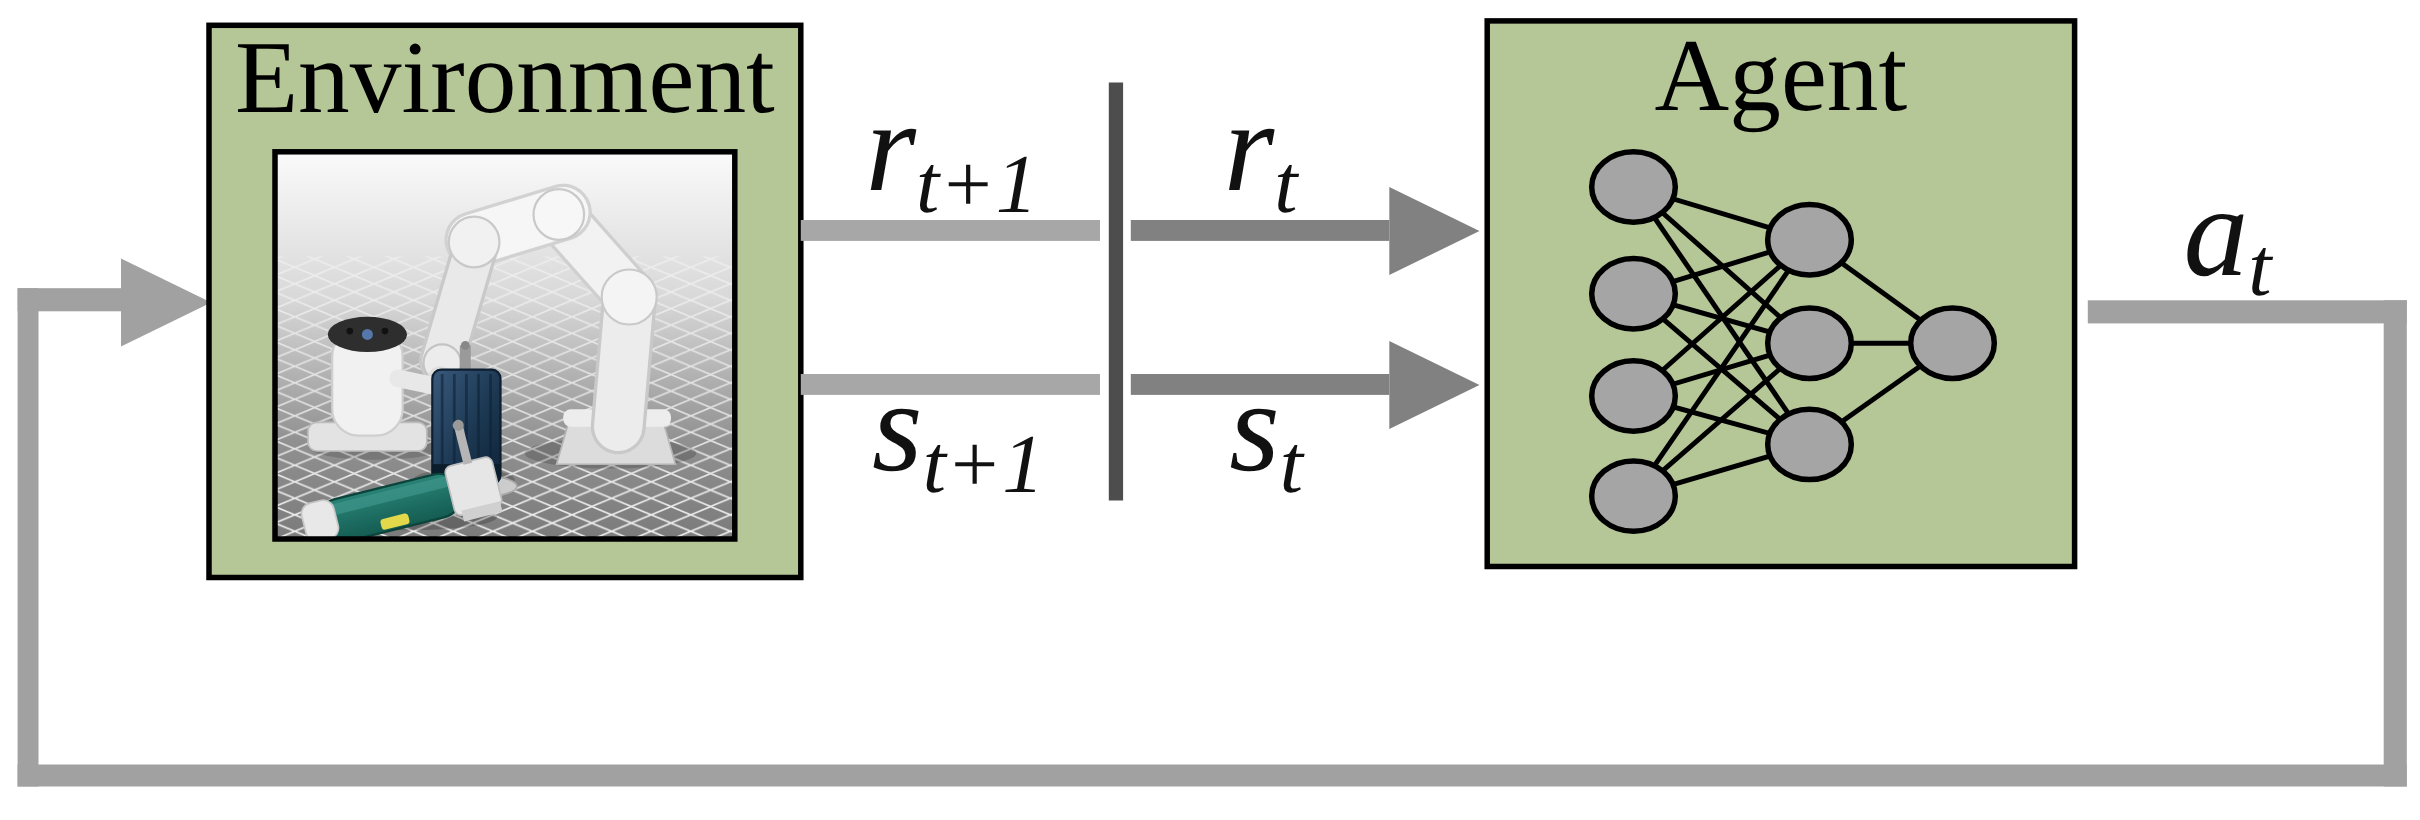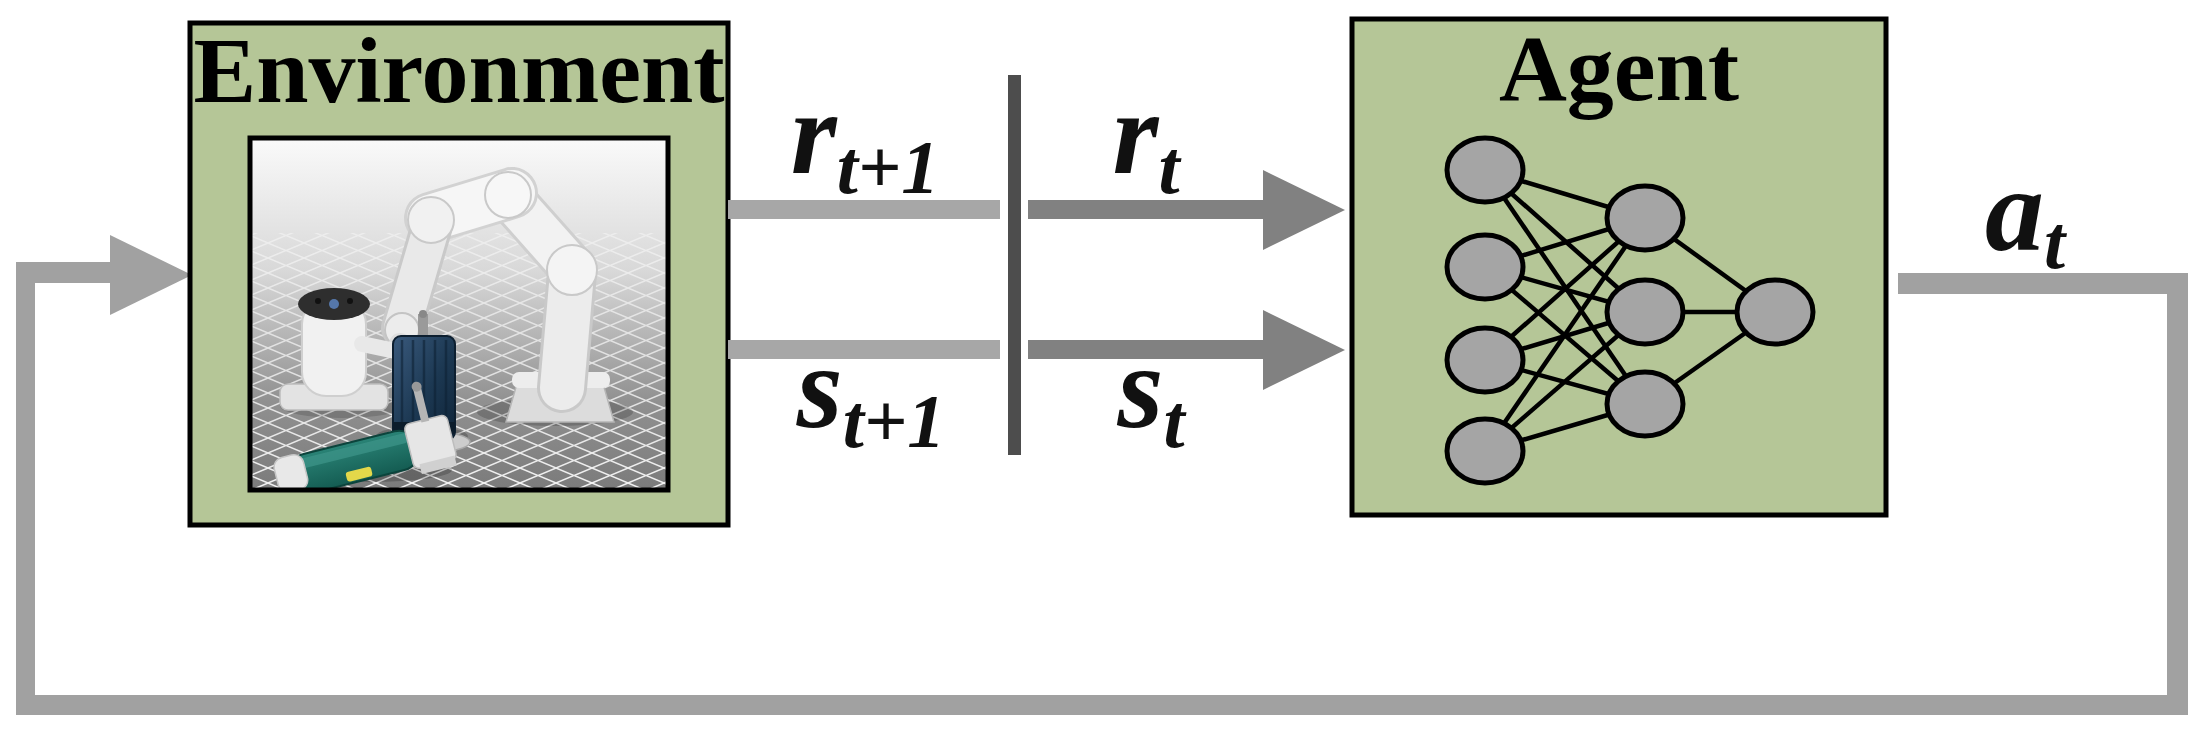--- a/index.html
+++ b/index.html
@@ -6,21 +6,21 @@
     --box-fill:#b5c697;
     --box-border:#000000;
     --node-fill:#a5a5a5;
     --light-arrow:#a7a7a7;
     --dark-arrow:#818181;
     --divider:#4d4d4d;
     --loop-line:#a1a1a1;
     --label-color:#111111;
   }
   html,body{margin:0;padding:0;background:#ffffff;}
-  .stage{position:relative;width:2200px;height:745px;background:#ffffff;overflow:hidden;font-weight:bold;}
+  .stage{position:relative;width:2200px;height:745px;background:#ffffff;overflow:hidden;}
   svg{display:block;}
   .box-title{
     font-family:"Liberation Serif","DejaVu Serif",serif;
     font-size:94px;
     fill:#000000;
   }
   .math-label{
     font-family:"Liberation Serif","DejaVu Serif",serif;
     font-style:italic;
     font-size:118px;

